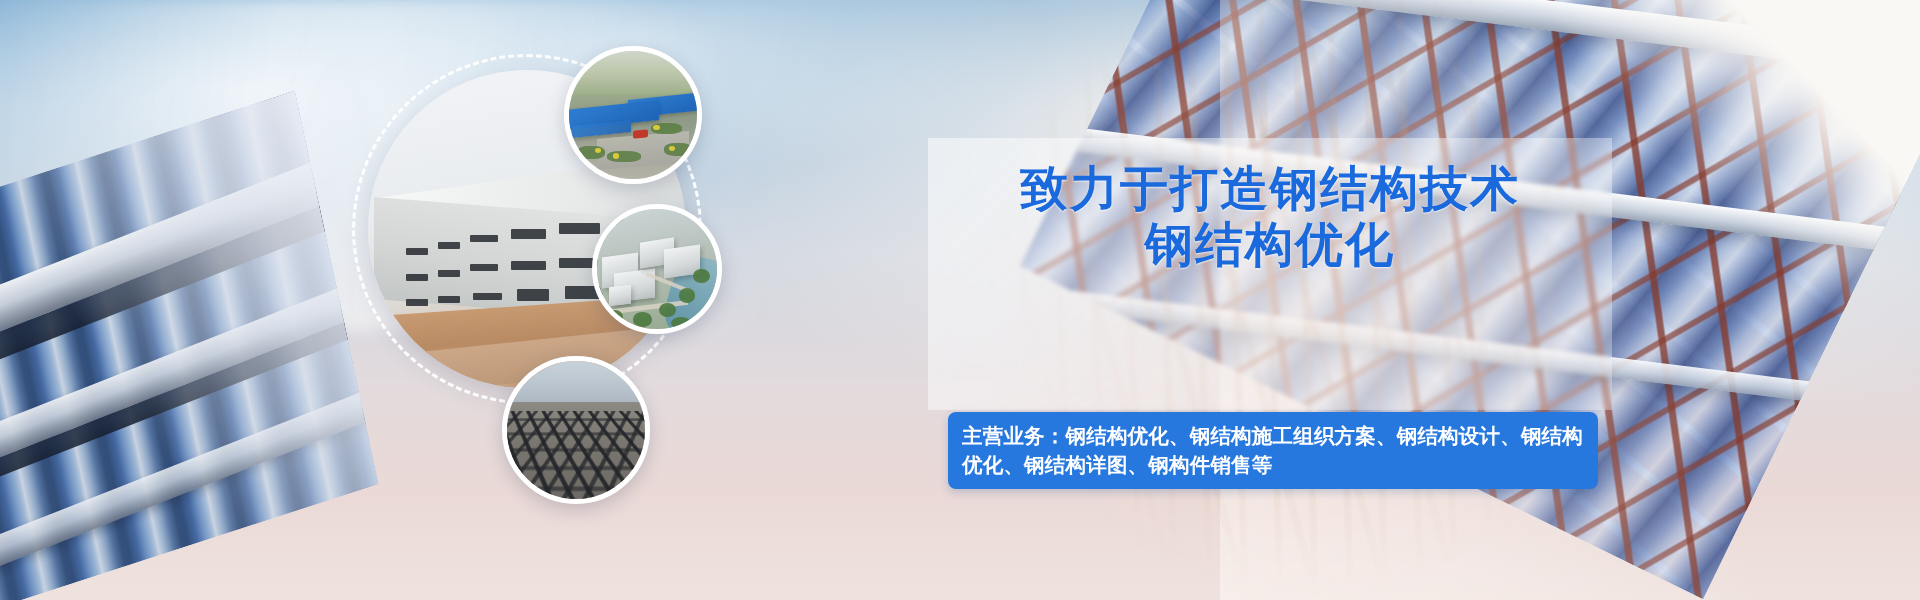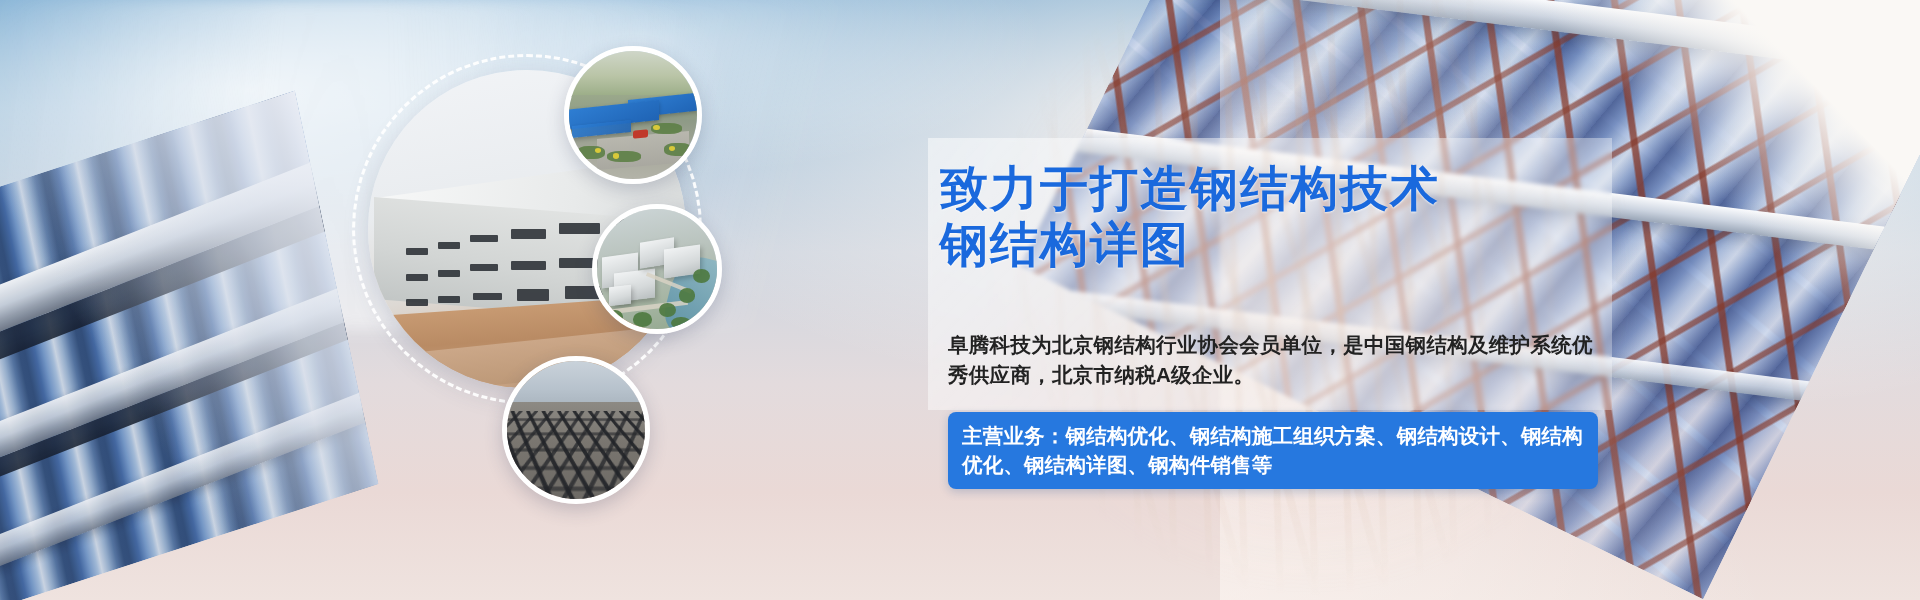--- a/index.html
+++ b/index.html
@@ -248,20 +248,21 @@
   .panel{
     position:absolute; left:928px; top:138px;
     width:684px; height:272px;
     background:linear-gradient(135deg, rgba(255,255,255,.52), rgba(255,255,255,.30));
     backdrop-filter:blur(2px);
     pointer-events:none;
   }
 
   .headline{
     position:absolute; left:940px; top:160px; width:660px;
+    text-align:center;
     color:#1a69dd;
     font-family:"DejaVu Serif","Liberation Serif",serif;
     font-weight:bold;
     font-size:48px;
     line-height:1.17;
     letter-spacing:2px;
     text-shadow:0 1px 2px rgba(255,255,255,.75);
   }
   .headline .l2{ display:block; }
 
@@ -389,20 +390,19 @@
       <div class="t-ground"></div>
       <div class="t-grid"></div>
     </div>
 
   </div>
 
   <div class="panel"></div>
 
   <div class="headline">
     <span class="l1">致力于打造钢结构技术</span>
-    <span class="l2">钢结构详图</span>
+    <span class="l2">钢结构优化</span>
   </div>
 
-  <div class="subtext">阜腾科技为北京钢结构行业协会会员单位，是中国钢结构及维护系统优秀供应商，北京市纳税A级企业。</div>
 
   <div class="biz-box">主营业务：钢结构优化、钢结构施工组织方案、钢结构设计、钢结构优化、钢结构详图、钢构件销售等</div>
 
 </div>
 
 </body></html>

